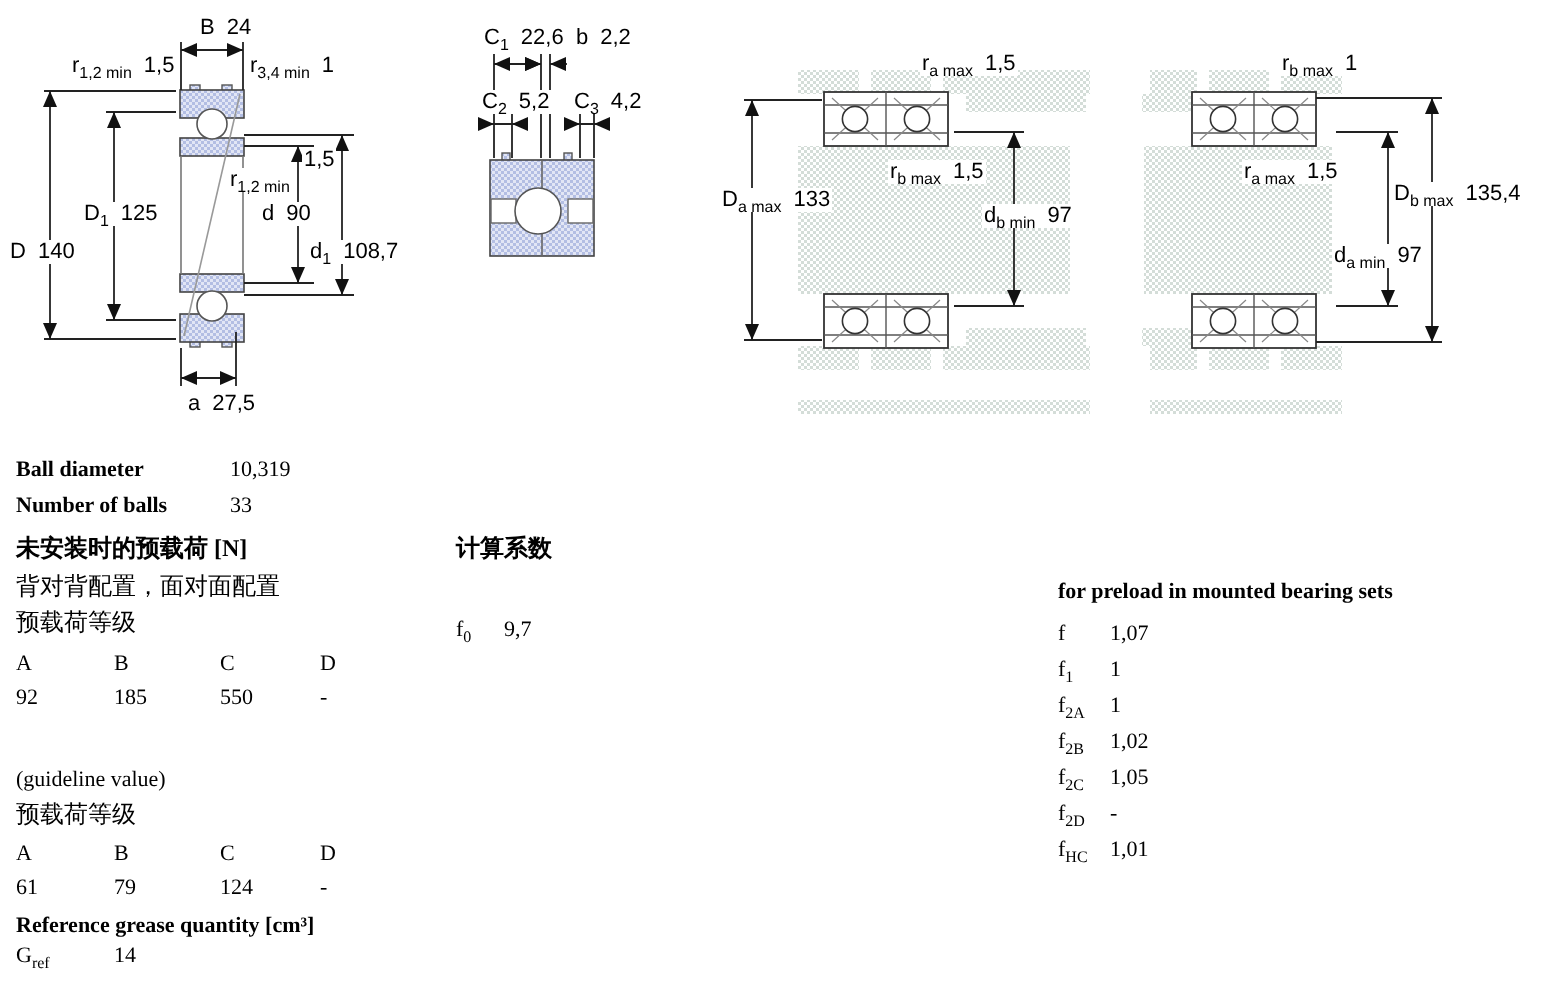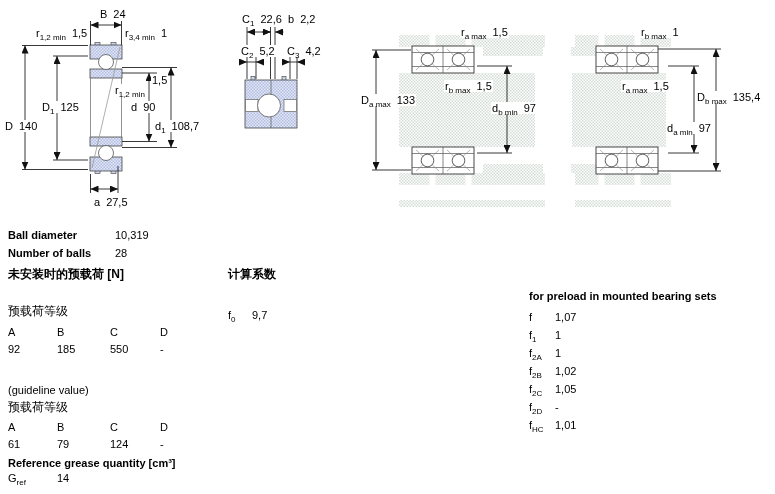--- a/index.html
+++ b/index.html
@@ -2,21 +2,21 @@
 <html><head>
 <meta charset="utf-8">
 <style>
   html,body{margin:0;padding:0;background:#fff;}
   .canvas{position:relative;width:775px;height:494px;background:#ffffff;overflow:hidden;
           font-family:"Liberation Sans", sans-serif;color:#000;}
   svg.art{position:absolute;left:0;top:0;}
   .dim{position:absolute;font-size:11px;line-height:12px;white-space:nowrap;background:#fff;padding:0 1px;}
   .dim sub{font-size:8px;vertical-align:baseline;position:relative;top:3px;line-height:0;}
   .dim .v{margin-left:6px;}
-  .lbl{position:absolute;font-size:11px;line-height:13px;white-space:nowrap;}
+  .lbl{position:absolute;font-size:11px;line-height:13px;white-space:nowrap;font-family:Liberation Serif, serif;}
   .lbl sub{font-size:8px;vertical-align:baseline;position:relative;top:3px;line-height:0;}
   .bold{font-weight:bold;}
   .zh{font-size:12px;}
 </style>
 </head>
 <body>
 
 <div class="canvas">
 
 <svg class="art" width="775" height="230" viewBox="0 0 775 230">
@@ -165,23 +165,24 @@
 <div class="dim" style="left:491px;top:102px"><span>d</span><sub>b min</sub><span class="v">97</span></div>
 
 <div class="dim" style="left:640px;top:26px"><span>r</span><sub>b max</sub><span class="v">1</span></div>
 <div class="dim" style="left:621px;top:80px"><span>r</span><sub>a max</sub><span class="v">1,5</span></div>
 <div class="dim" style="left:696px;top:91px"><span>D</span><sub>b max</sub><span class="v">135,4</span></div>
 <div class="dim" style="left:666px;top:122px"><span>d</span><sub>a min</sub><span class="v">97</span></div>
 
 <span class="lbl bold" style="left:8px;top:229px">Ball diameter</span>
 <span class="lbl" style="left:115px;top:229px">10,319</span>
 <span class="lbl bold" style="left:8px;top:247px">Number of balls</span>
-<span class="lbl" style="left:115px;top:247px">28</span>
+<span class="lbl" style="left:115px;top:247px">33</span>
 
 <span class="lbl bold zh" style="left:8px;top:268px">未安装时的预载荷 [N]</span>
+<span class="lbl zh" style="left:8px;top:287px">背对背配置，面对面配置</span>
 <span class="lbl zh" style="left:8px;top:305px">预载荷等级</span>
 <span class="lbl" style="left:8px;top:326px">A</span>
 <span class="lbl" style="left:57px;top:326px">B</span>
 <span class="lbl" style="left:110px;top:326px">C</span>
 <span class="lbl" style="left:160px;top:326px">D</span>
 <span class="lbl" style="left:8px;top:343px">92</span>
 <span class="lbl" style="left:57px;top:343px">185</span>
 <span class="lbl" style="left:110px;top:343px">550</span>
 <span class="lbl" style="left:160px;top:343px">-</span>
 

